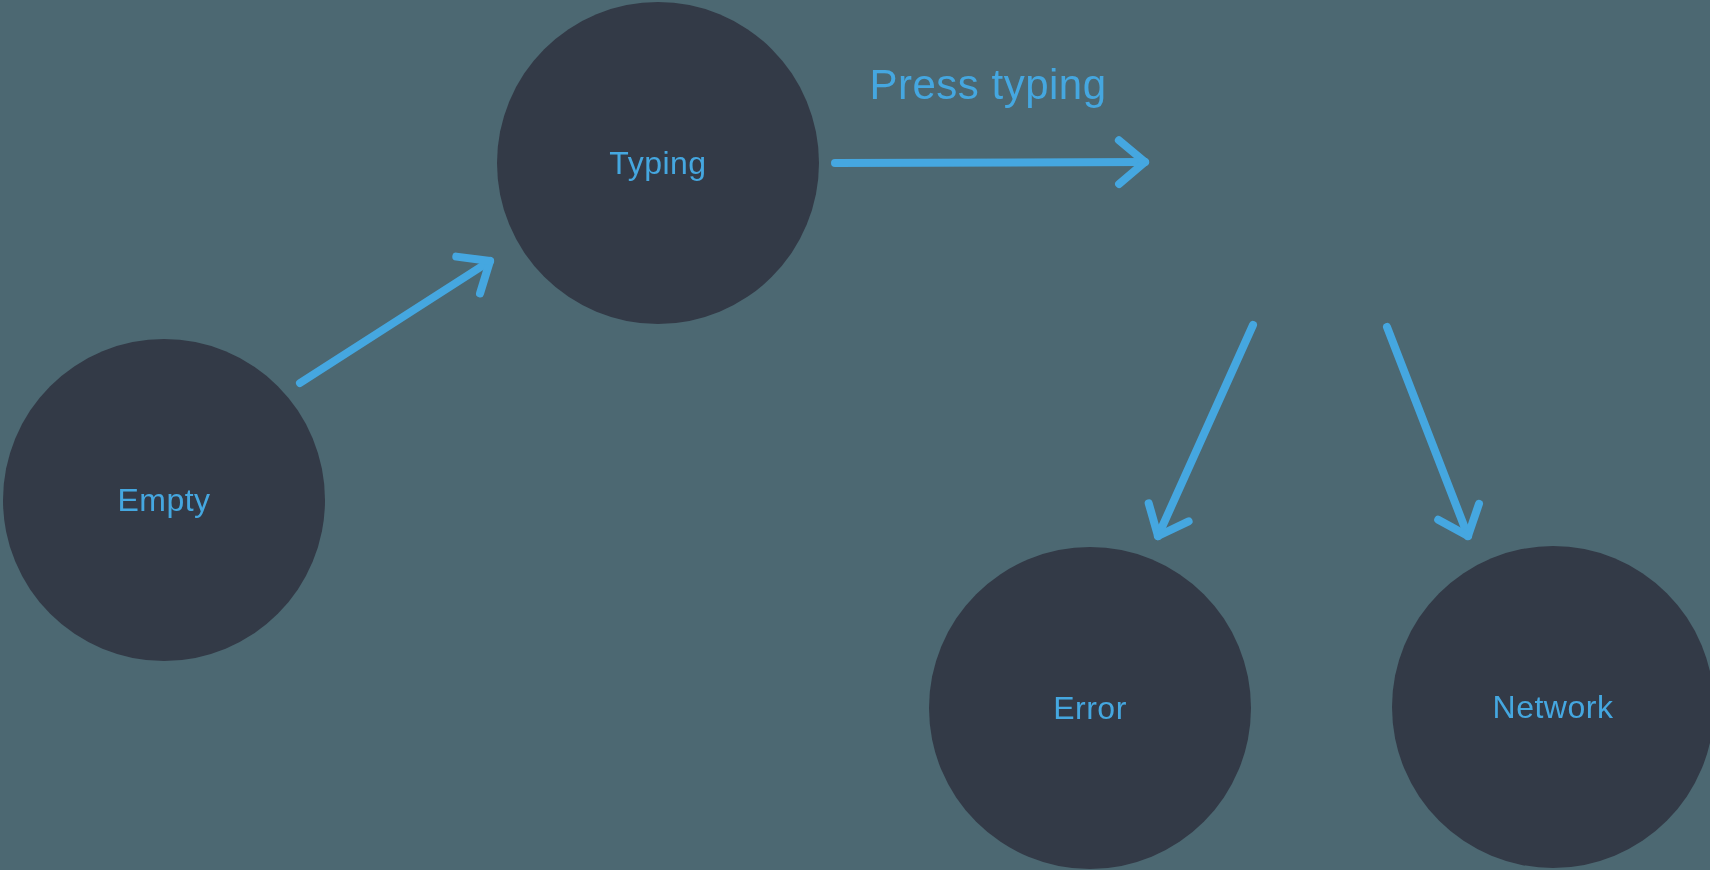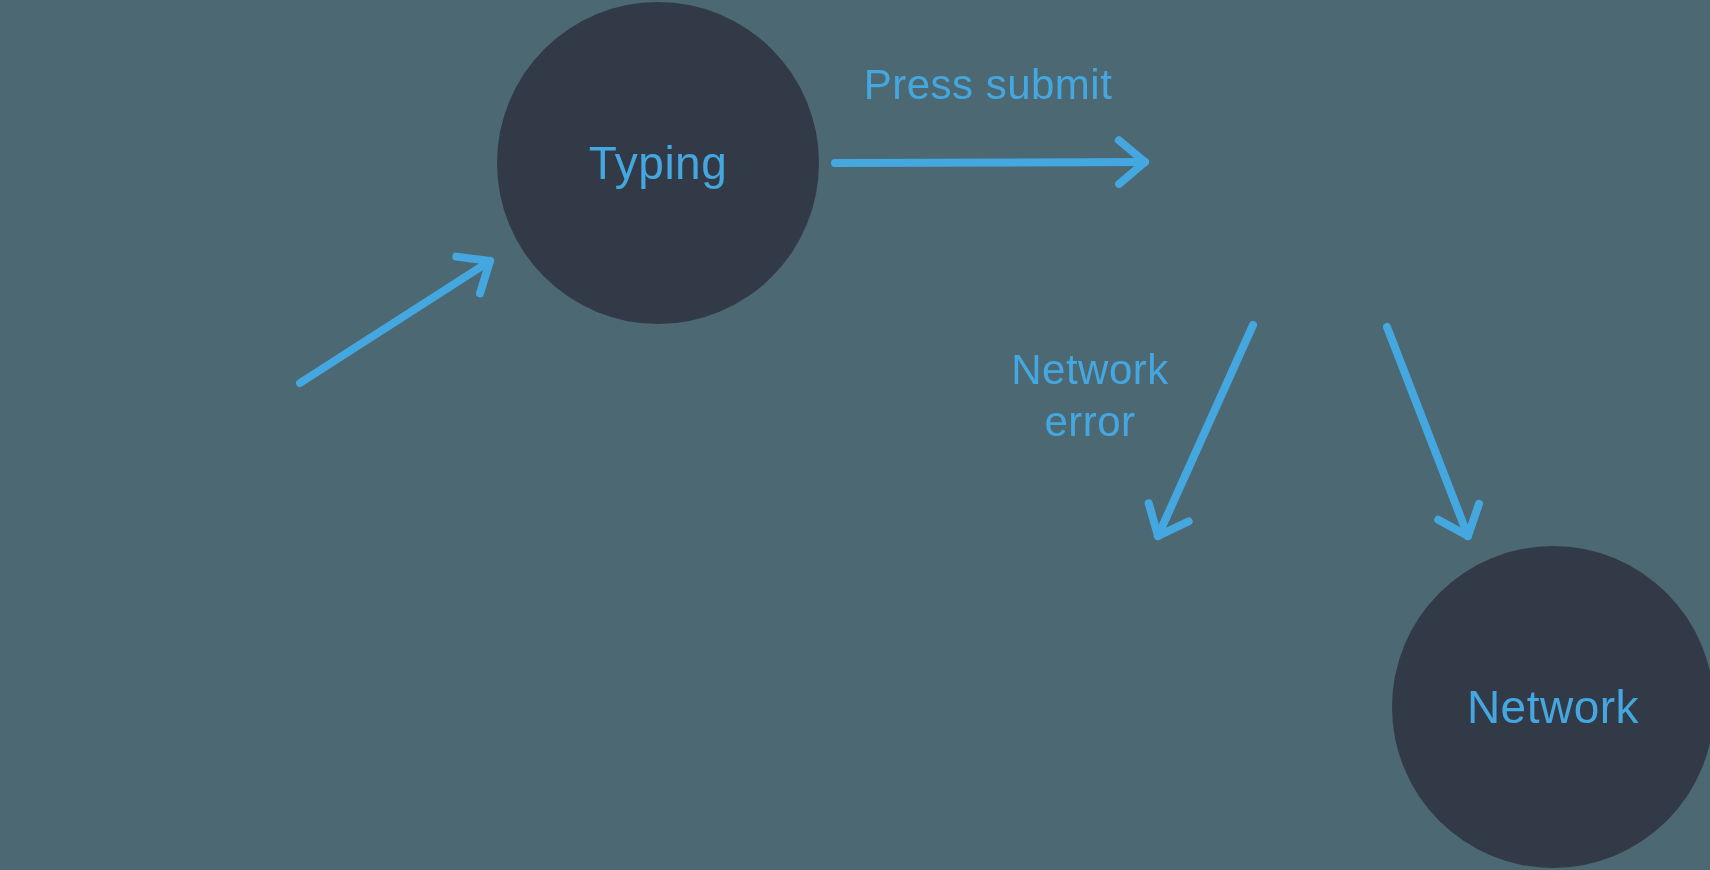--- a/index.html
+++ b/index.html
@@ -25,21 +25,21 @@
     width: 322px;
     height: 322px;
     border-radius: 50%;
     background: var(--node);
     display: flex;
     align-items: center;
     justify-content: center;
   }
   .node-label {
     color: var(--accent);
-    font-size: 46px;
+    font-size: 32px;
     font-weight: 500;
     letter-spacing: 0.5px;
   }
   .edge-label {
     position: absolute;
     color: var(--accent);
     font-size: 42px;
     font-weight: 500;
     line-height: 52px;
     text-align: center;
@@ -81,23 +81,28 @@
         <line x1="1158" y1="536" x2="1148.7" y2="503.3"></line>
         <line x1="1158" y1="536" x2="1188.6" y2="521.3"></line>
       </g>
       <g>
         <line x1="1387" y1="327" x2="1468" y2="536"></line>
         <line x1="1468" y1="536" x2="1438.2" y2="519.7"></line>
         <line x1="1468" y1="536" x2="1479.0" y2="503.8"></line>
       </g>
     </svg>
 
+  <div class="node" style="left:3px;   top:339px;">
+    <span class="node-label">Empty</span>
+  </div>
   <div class="node" style="left:497px; top:2px;">
     <span class="node-label">Typing</span>
+  </div>
+  <div class="node" style="left:929px; top:547px;">
+    <span class="node-label">Error</span>
   </div>
   <div class="node" style="left:1392px; top:546px;">
     <span class="node-label">Network</span>
   </div>
 
-  <div class="edge-label" style="left:838px; top:59px; width:300px;">Press submit</div>
-  <div class="edge-label" style="left:975px; top:344px; width:230px;">Network error</div>
+  <div class="edge-label" style="left:838px; top:59px; width:300px;">Press typing</div>
 
 </div>
 
 </body></html>

